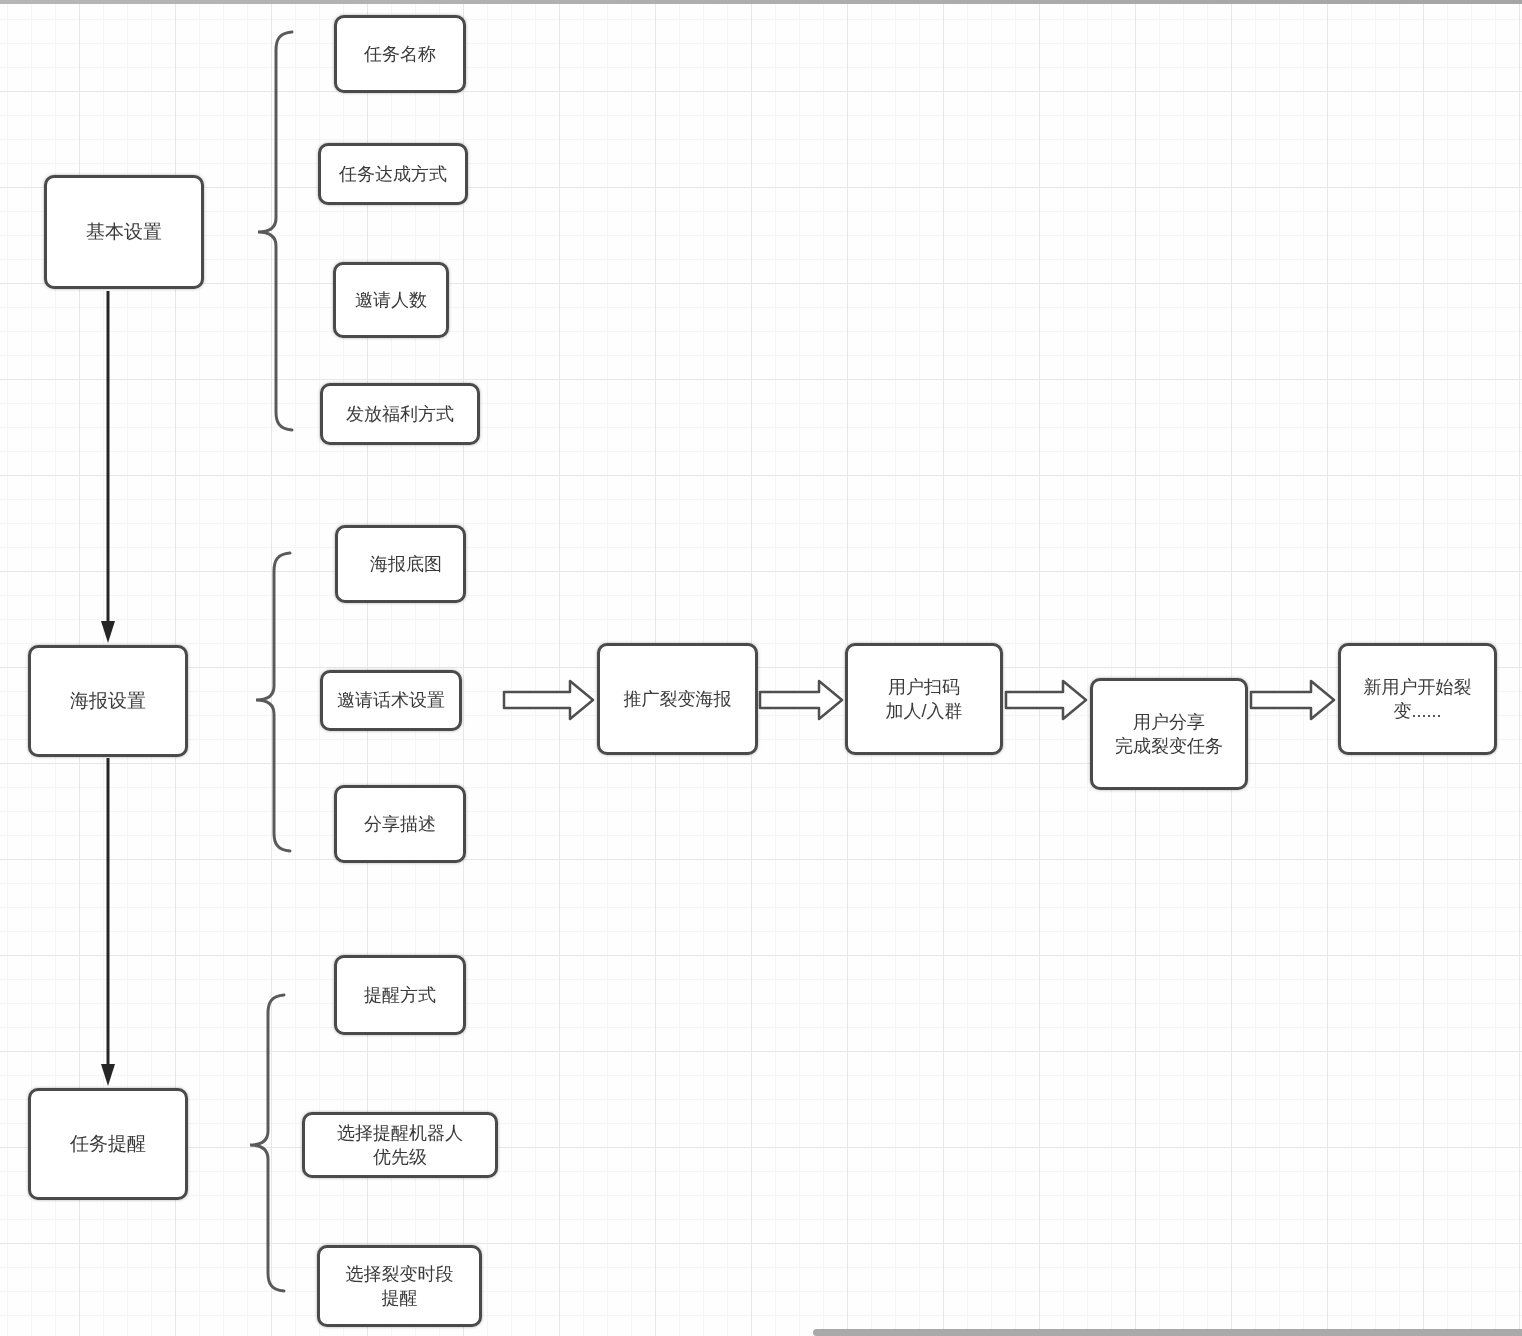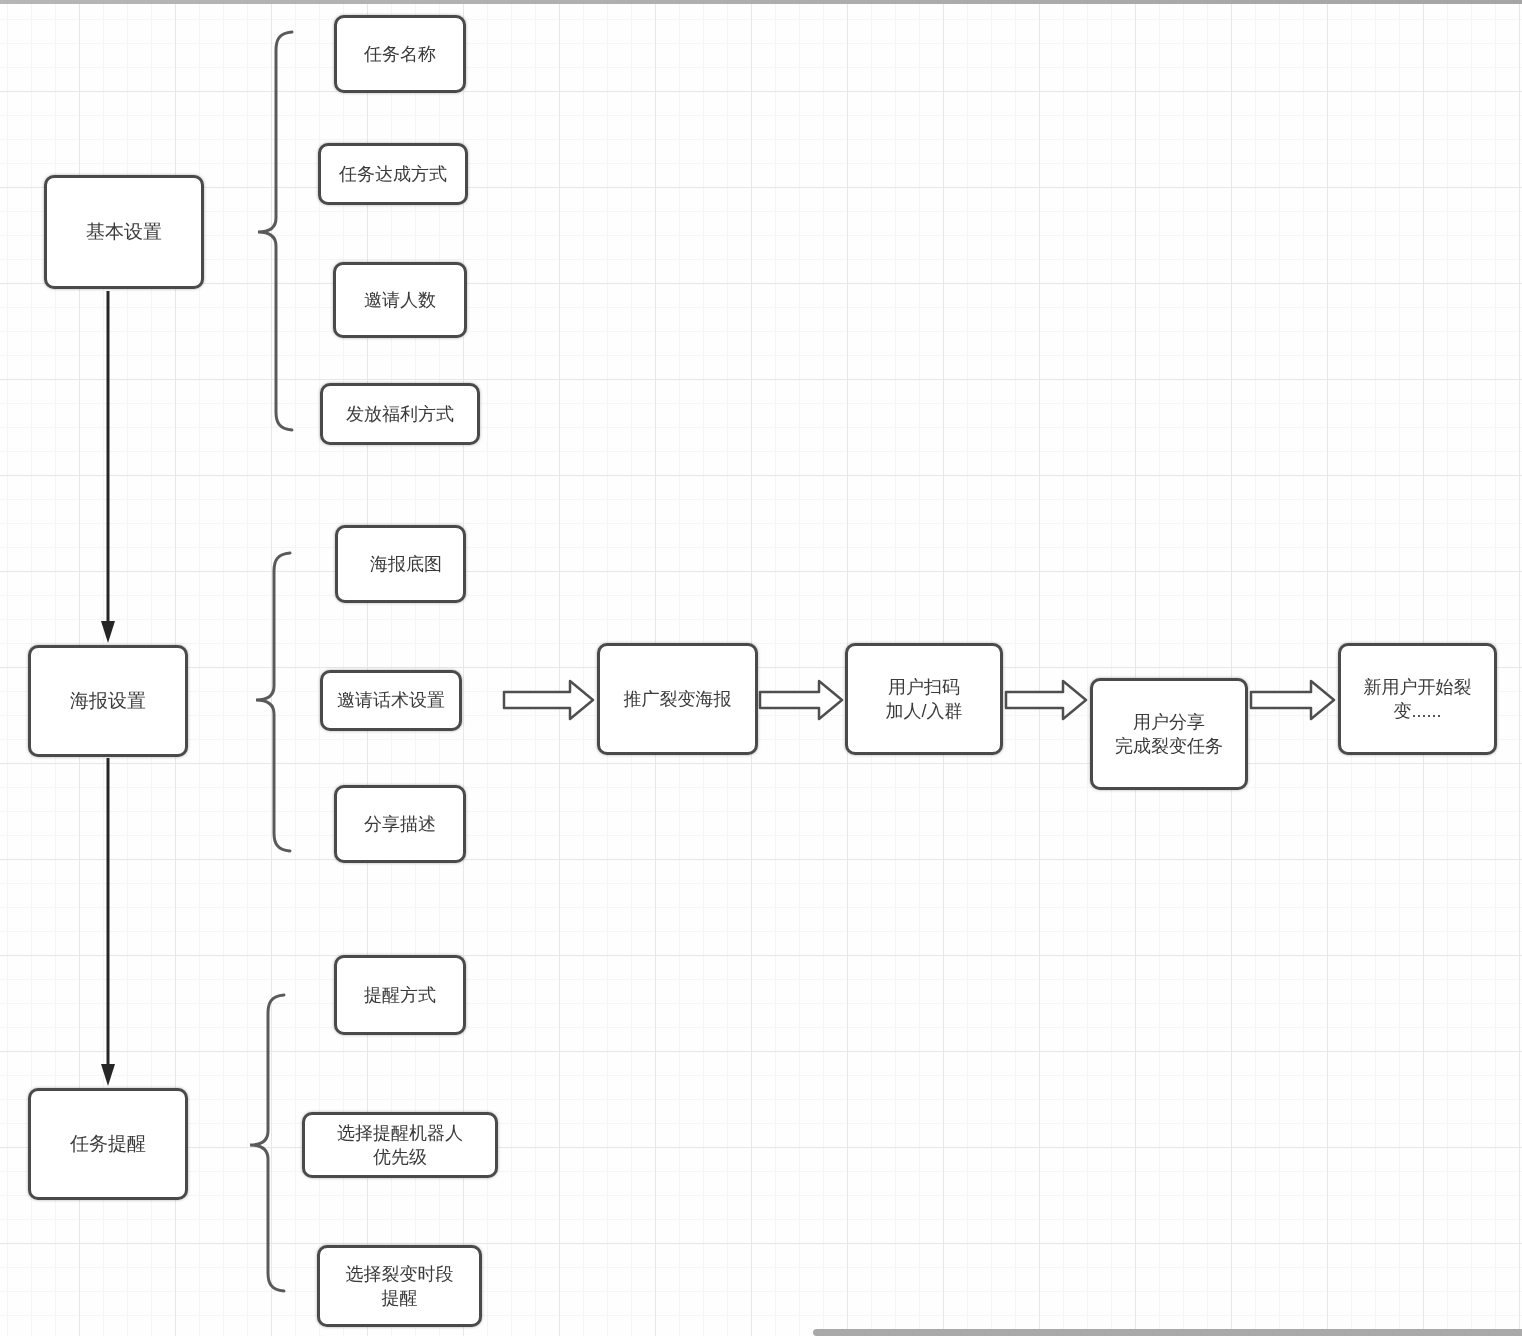--- a/index.html
+++ b/index.html
@@ -67,21 +67,21 @@
   </svg>
   <svg style="left:252px;top:551px;" width="42" height="302" viewBox="0 0 42 302">
     <path class="brace-path" d="M38,2 C25,3 22,10 22,20 L22,135 C22,144 16,149 4,149 C16,149 22,154 22,163 L22,282 C22,292 25,299 38,300"></path>
   </svg>
   <svg style="left:246px;top:993px;" width="42" height="300" viewBox="0 0 42 300">
     <path class="brace-path" d="M38,2 C25,3 22,10 22,20 L22,138 C22,147 16,152 4,152 C16,152 22,157 22,166 L22,280 C22,290 25,297 38,298"></path>
   </svg>
 
   <div class="node small" style="left:334px;top:15px;width:132px;height:78px;">任务名称</div>
   <div class="node small" style="left:318px;top:143px;width:150px;height:62px;">任务达成方式</div>
-  <div class="node small" style="left:333px;top:262px;width:134px;height:76px;">邀请人数</div>
+  <div class="node small" style="left:333px;top:262px;width:116px;height:76px;">邀请人数</div>
   <div class="node small" style="left:320px;top:383px;width:160px;height:62px;">发放福利方式</div>
 
   <div class="node small" style="left:335px;top:525px;width:131px;height:78px;padding-left:11px;">海报底图</div>
   <div class="node small" style="left:320px;top:670px;width:142px;height:61px;">邀请话术设置</div>
   <div class="node small" style="left:334px;top:785px;width:132px;height:78px;">分享描述</div>
 
   <div class="node small" style="left:334px;top:955px;width:132px;height:80px;">提醒方式</div>
   <div class="node small" style="left:302px;top:1112px;width:196px;height:66px;">选择提醒机器人
 优先级</div>
   <div class="node small" style="left:317px;top:1245px;width:165px;height:82px;">选择裂变时段

